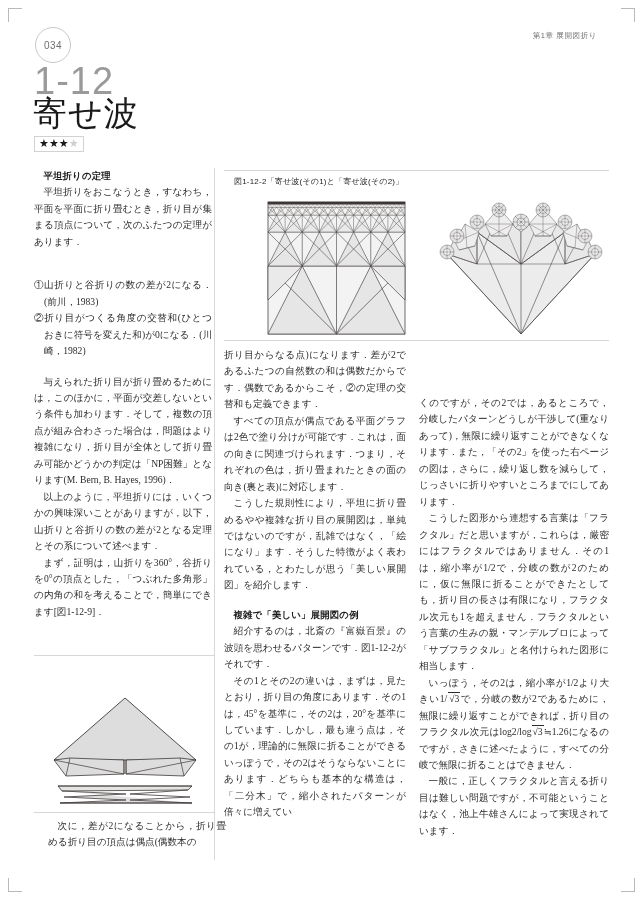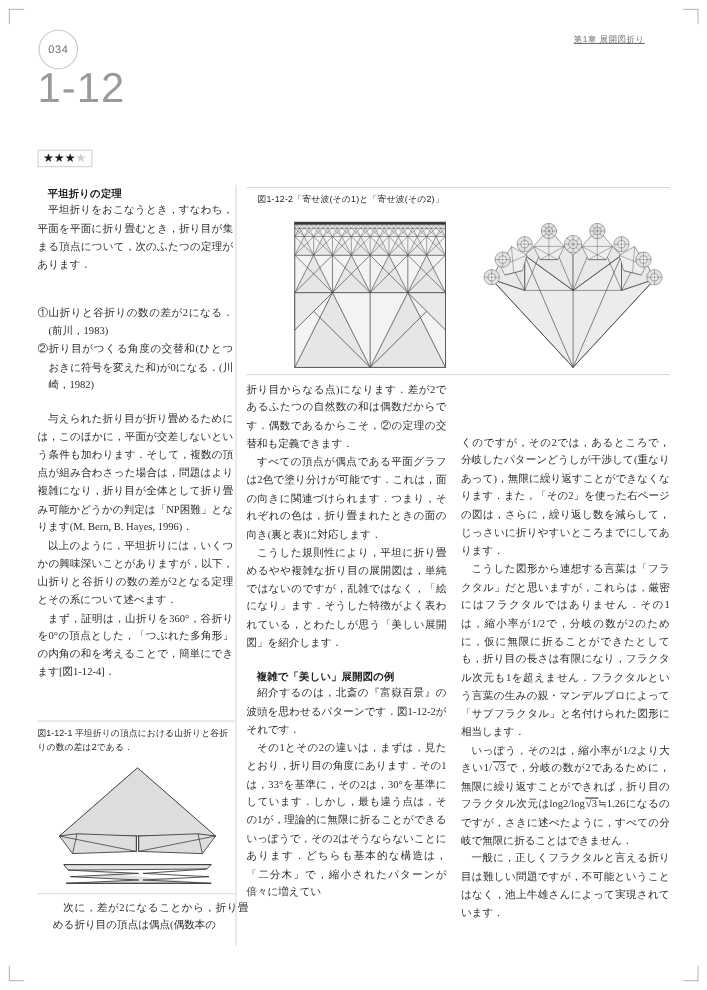--- a/index.html
+++ b/index.html
@@ -28,28 +28,27 @@
   .trim {
     position: absolute;
     background: #b9b9b9;
   }
   .trim.v { width: 1px; height: 14px; }
   .trim.h { height: 1px; width: 14px; }
 
   
   .running-head {
     position: absolute;
-    right: 57px;
+    right: 46px;
     top: 31px;
     font-family: "Liberation Sans", "DejaVu Sans", sans-serif;
     font-size: 7.5px;
     letter-spacing: 0.6px;
     color: #6e6e6e;
     white-space: nowrap;
-    text-decoration: underline;
   }
 
   .folio {
     position: absolute;
     left: 35px;
     top: 27px;
     width: 36px;
     height: 36px;
     border: 1px solid #c8c8c8;
     border-radius: 50%;
@@ -212,20 +211,21 @@
   <div class="trim v" style="left:634px;top:878px;"></div>
   <div class="trim h" style="left:621px;top:891px;"></div>
 
   <div class="running-head">第1章 展開図折り</div>
 
   <div class="folio">
     <span>034</span>
   </div>
 
   <div class="sec-number">1-12</div>
+  <div class="sec-title">寄せ波</div>
 
   <div class="stars">
     <span class="on">★</span><span class="on">★</span><span class="on">★</span><span class="off">★</span>
   </div>
 
   <div class="vrule" style="left:214px; top:168px; height:692px;"></div>
   <div class="rule" style="left:224px; top:170px; width:385px;"></div>
   <div class="rule" style="left:224px; top:340px; width:385px;"></div>
   <div class="rule" style="left:34px;  top:655px; width:180px;"></div>
   <div class="rule" style="left:34px;  top:812px; width:180px;"></div>
@@ -544,24 +544,23 @@
 
   <div class="col col-left">
     <p class="subhead">平坦折りの定理</p>
     <p>平坦折りをおこなうとき，すなわち，平面を平面に折り畳むとき，折り目が集まる頂点について，次のふたつの定理があります．</p>
     <ul class="numlist">
       <li>①山折りと谷折りの数の差が2になる．(前川，1983)</li>
       <li>②折り目がつくる角度の交替和(ひとつおきに符号を変えた和)が0になる．(川崎，1982)</li>
     </ul>
     <p>与えられた折り目が折り畳めるためには，このほかに，平面が交差しないという条件も加わります．そして，複数の頂点が組み合わさった場合は，問題はより複雑になり，折り目が全体として折り畳み可能かどうかの判定は「NP困難」となります(M. Bern, B. Hayes, 1996)．</p>
     <p>以上のように，平坦折りには，いくつかの興味深いことがありますが，以下，山折りと谷折りの数の差が2となる定理とその系について述べます．</p>
-    <p>まず，証明は，山折りを360°，谷折りを0°の頂点とした，「つぶれた多角形」の内角の和を考えることで，簡単にできます[図1-12-4]．</p>
-  </div>
-
-  <div class="fig1-caption">図1-12-1 平坦折りの頂点における山折りと谷折りの数の差は2である．</div>
+    <p>まず，証明は，山折りを360°，谷折りを0°の頂点とした，「つぶれた多角形」の内角の和を考えることで，簡単にできます[図1-12-9]．</p>
+  </div>
+
 
   <div class="fig1-box">
     <svg viewBox="0 0 170 118" width="170" height="118">
 
       <polygon points="85,8 14,70 156,70" fill="#dddddd" stroke="#3f3a38" stroke-width="0.9"></polygon>
 
       <g stroke="#3f3a38" stroke-width="0.8" fill="#dddddd">
         <polygon points="14,70 30,68 84,70 84,84 26,86"></polygon>
         <polygon points="156,70 140,68 86,70 86,84 144,86"></polygon>
       </g>
@@ -589,21 +588,21 @@
   <div class="col" style="left:48px; top:818px; width:178px;">
     <p>次に，差が2になることから，折り畳める折り目の頂点は偶点(偶数本の</p>
   </div>
 
   <div class="col col-mid">
     <p class="noind">折り目からなる点)になります．差が2であるふたつの自然数の和は偶数だからです．偶数であるからこそ，②の定理の交替和も定義できます．</p>
     <p>すべての頂点が偶点である平面グラフは2色で塗り分けが可能です．これは，面の向きに関連づけられます．つまり，それぞれの色は，折り畳まれたときの面の向き(裏と表)に対応します．</p>
     <p>こうした規則性により，平坦に折り畳めるやや複雑な折り目の展開図は，単純ではないのですが，乱雑ではなく，「絵になり」ます．そうした特徴がよく表われている，とわたしが思う「美しい展開図」を紹介します．</p>
     <p class="subhead spaced">複雑で「美しい」展開図の例</p>
     <p>紹介するのは，北斎の『富嶽百景』の波頭を思わせるパターンです．図1-12-2がそれです．</p>
-    <p>その1とその2の違いは，まずは，見たとおり，折り目の角度にあります．その1は，33°を基準に，その2は，30°を基準にしています．しかし，最も違う点は，その1が，理論的に無限に折ることができるいっぽうで，その2はそうならないことにあります．どちらも基本的な構造は，「二分木」で，縮小されたパターンが倍々に増えてい</p>
+    <p>その1とその2の違いは，まずは，見たとおり，折り目の角度にあります．その1は，45°を基準に，その2は，20°を基準にしています．しかし，最も違う点は，その1が，理論的に無限に折ることができるいっぽうで，その2はそうならないことにあります．どちらも基本的な構造は，「二分木」で，縮小されたパターンが倍々に増えてい</p>
   </div>
 
   <div class="col col-right">
     <p class="noind">くのですが，その2では，あるところで，分岐したパターンどうしが干渉して(重なりあって)，無限に繰り返すことができなくなります．また，「その2」を使った右ページの図は，さらに，繰り返し数を減らして，じっさいに折りやすいところまでにしてあります．</p>
     <p>こうした図形から連想する言葉は「フラクタル」だと思いますが，これらは，厳密にはフラクタルではありません．その1は，縮小率が1/2で，分岐の数が2のために，仮に無限に折ることができたとしても，折り目の長さは有限になり，フラクタル次元も1を超えません．フラクタルという言葉の生みの親・マンデルブロによって「サブフラクタル」と名付けられた図形に相当します．</p>
     <p>
       <span>いっぽう，その2は，縮小率が1/2より大きい1/</span><span class="sqrt" style="border-top:1px solid #2b2b2b; padding:0 1px; margin-left:1px;">√<span>3</span></span><span>で，分岐の数が2であるために，無限に繰り返すことができれば，折り目のフラクタル次元は</span><span>log2/log</span><span class="sqrt" style="border-top:1px solid #2b2b2b; padding:0 1px;">√<span>3</span></span><span>≒1.26になるのですが，さきに述べたように，すべての分岐で無限に折ることはできません．</span>
     </p>
     <p>一般に，正しくフラクタルと言える折り目は難しい問題ですが，不可能ということはなく，池上牛雄さんによって実現されています．</p>
   </div>

